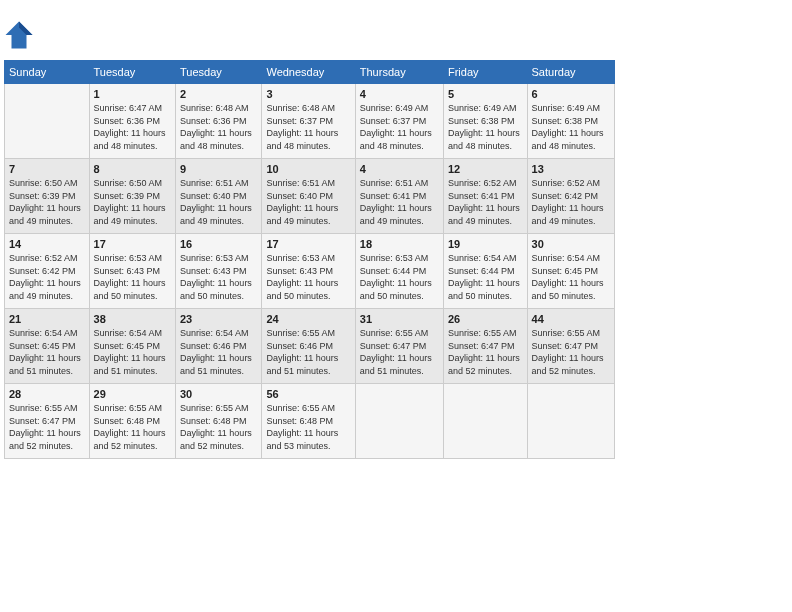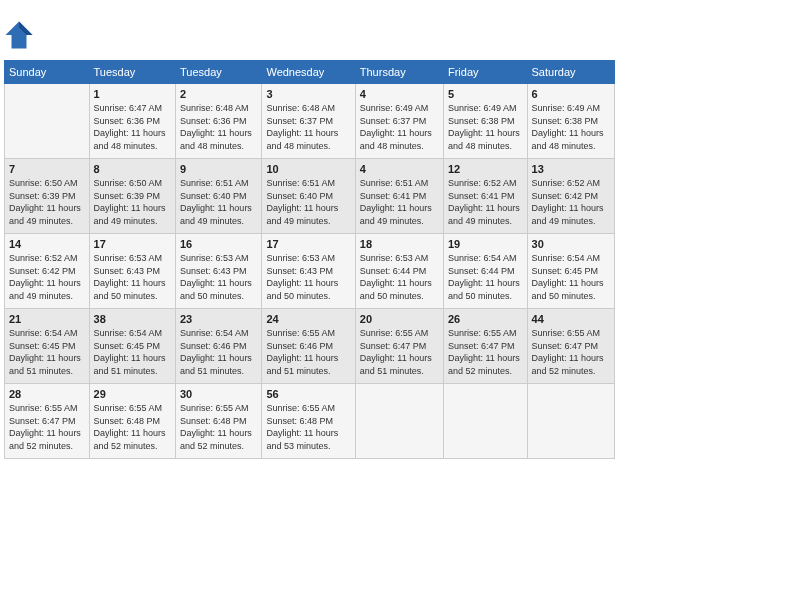--- a/index.html
+++ b/index.html
@@ -174,21 +174,21 @@
         </tr>
         <tr>
           <td><span class="day-number">21</span>
 <span class="day-detail">Sunrise: 6:54 AM<br>Sunset: 6:45 PM<br>Daylight: 11 hours and 51 minutes.</span></td>
           <td><span class="day-number">38</span>
 <span class="day-detail">Sunrise: 6:54 AM<br>Sunset: 6:45 PM<br>Daylight: 11 hours and 51 minutes.</span></td>
           <td><span class="day-number">23</span>
 <span class="day-detail">Sunrise: 6:54 AM<br>Sunset: 6:46 PM<br>Daylight: 11 hours and 51 minutes.</span></td>
           <td><span class="day-number">24</span>
 <span class="day-detail">Sunrise: 6:55 AM<br>Sunset: 6:46 PM<br>Daylight: 11 hours and 51 minutes.</span></td>
-          <td><span class="day-number">20</span>
+          <td><span class="day-number">31</span>
 <span class="day-detail">Sunrise: 6:55 AM<br>Sunset: 6:47 PM<br>Daylight: 11 hours and 51 minutes.</span></td>
           <td><span class="day-number">26</span>
 <span class="day-detail">Sunrise: 6:55 AM<br>Sunset: 6:47 PM<br>Daylight: 11 hours and 52 minutes.</span></td>
           <td><span class="day-number">44</span>
 <span class="day-detail">Sunrise: 6:55 AM<br>Sunset: 6:47 PM<br>Daylight: 11 hours and 52 minutes.</span></td>
         </tr>
         <tr>
           <td><span class="day-number">28</span>
 <span class="day-detail">Sunrise: 6:55 AM<br>Sunset: 6:47 PM<br>Daylight: 11 hours and 52 minutes.</span></td>
           <td><span class="day-number">29</span>

